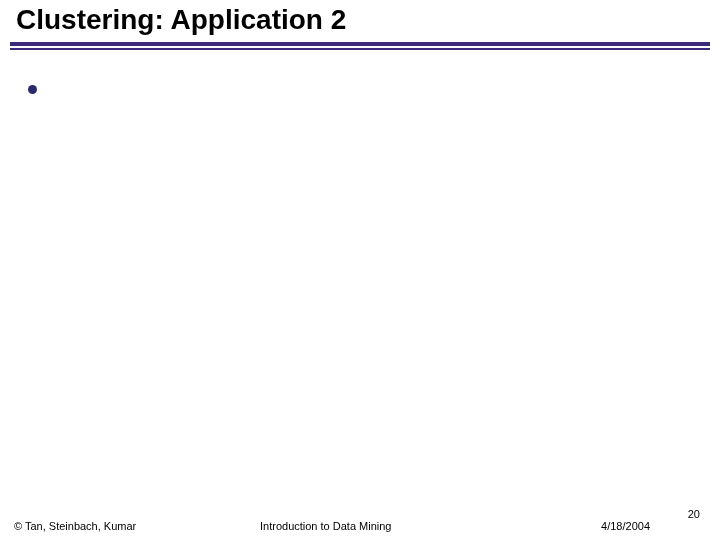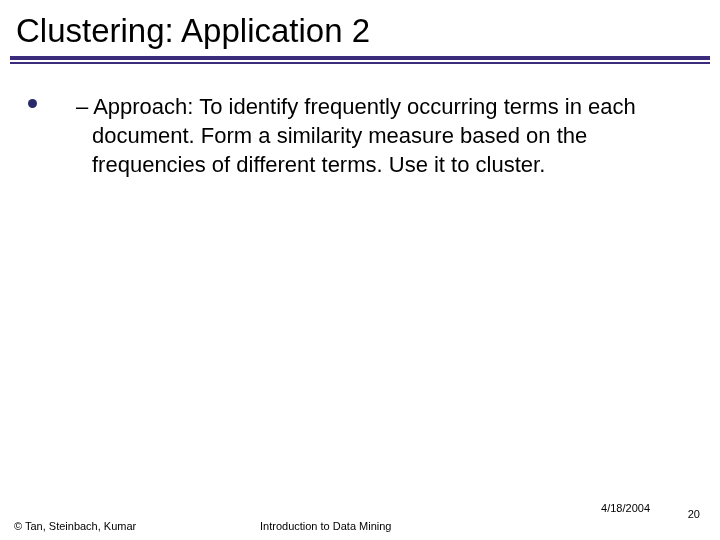--- a/index.html
+++ b/index.html
@@ -6,23 +6,23 @@
   body {
     width: 720px;
     height: 540px;
     background: #fff;
     font-family: Arial, Helvetica, sans-serif;
     color: #000;
     position: relative;
     overflow: hidden;
   }
   .title {
-    font-size: 33px;
-    font-weight: normal;
-    padding: 12px 0 6px 16px;
+    font-size: 28px;
+    font-weight: bold;
+    padding: 4px 0 6px 16px;
   }
   .rule {
     height: 4px;
     background: #3c2a7a;
     margin: 0 10px 2px 10px;
   }
   .rule-thin {
     height: 2px;
     background: #3c2a7a;
     margin: 0 10px 0 10px;
@@ -53,36 +53,33 @@
   .footer {
     position: absolute;
     bottom: 8px;
     left: 0;
     right: 0;
     font-size: 11px;
     color: #000;
   }
   .footer .copy  { position: absolute; left: 14px;  bottom: 0; }
   .footer .mid   { position: absolute; left: 260px; bottom: 0; text-align: right; }
-  .footer .date  { position: absolute; right: 70px; bottom: 18px; }
+  .footer .date  { position: absolute; right: 70px; bottom: 0; }
   .footer .page  { position: absolute; right: 20px; bottom: 12px; }
 </style>
 </head>
 <body>
 
 <div class="title">Clustering: Application 2</div>
 <div class="rule"></div>
 <div class="rule-thin"></div>
 
 <div class="content">
   <span class="bullet-marker"></span>
   <div class="sub-list">
-    <div class="sub-item">
-      <span class="dash">– </span><span>Approach</span><span>: To identify frequently occurring terms in each document. Form a similarity measure based on the frequencies of different terms. Use it to cluster.</span>
-    </div>
   </div>
 </div>
 
 <div class="footer">
   <span class="copy">© Tan, Steinbach, Kumar</span>
   <span class="mid">Introduction to Data Mining</span>
   <span class="date">4/18/2004</span>
   <span class="page">20</span>
 </div>
 

